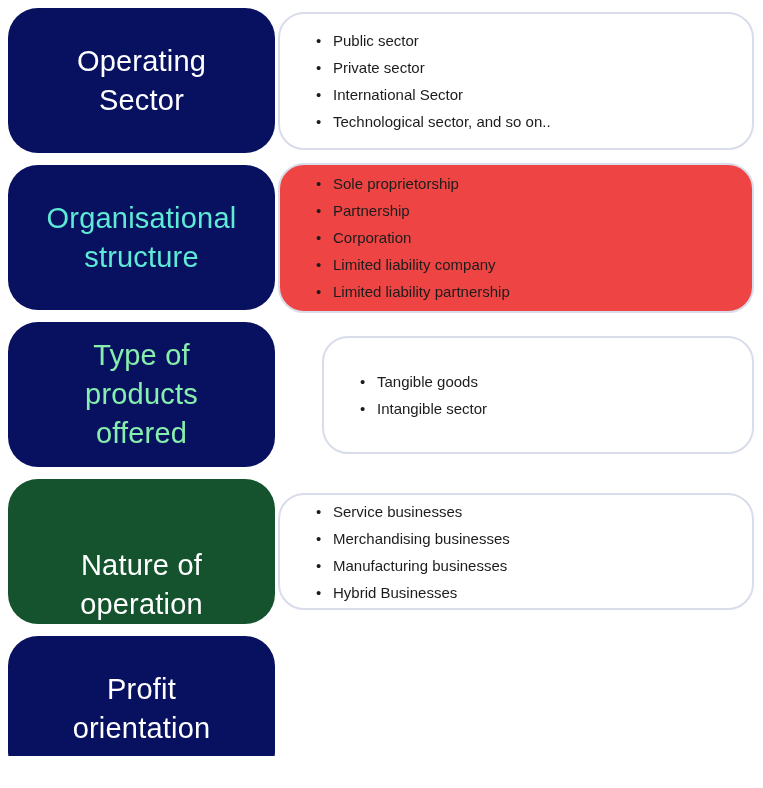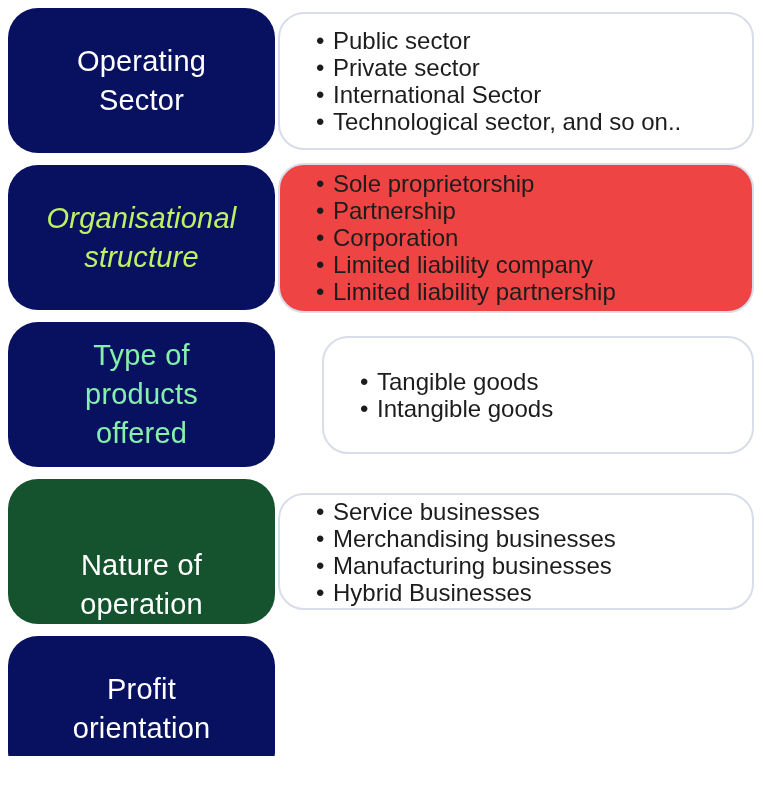--- a/index.html
+++ b/index.html
@@ -60,21 +60,21 @@
   .row:nth-of-type(4) .panel { height: 117px; }
   .row:nth-of-type(5) .panel { height: 118px; }
   .items {
     list-style: none;
     margin: 0;
     padding: 0 10px 0 36px;
   }
   .items li {
     position: relative;
     padding-left: 17px;
-    font-size: 24px;
+    font-size: 15px;
     line-height: 27px;
     color: #1c1c1c;
   }
   .items li::before {
     content: "\2022";
     position: absolute;
     left: 0;
     top: 0;
   }
 </style>
@@ -93,21 +93,21 @@
           <li>Public sector</li>
           <li>Private sector</li>
           <li>International Sector</li>
           <li>Technological sector, and so on..</li>
         </ul>
     </div>
   </div>
 
   <div class="row">
     <div class="category cat-bg" style="background: rgb(7, 17, 96);">
-      <div class="category-label" style="color: #bef264; font-style: italic;">Organisational
+      <div class="category-label" style="color: #5eead4;">Organisational
 structure</div>
     </div>
     <div class="panel" style="border-color: rgb(217, 221, 234); background: #ef4444;">
       <ul class="items" style="color: rgb(28, 28, 28);">
           <li>Sole proprietorship</li>
           <li>Partnership</li>
           <li>Corporation</li>
           <li>Limited liability company</li>
           <li>Limited liability partnership</li>
         </ul>
@@ -116,21 +116,21 @@
 
   <div class="row">
     <div class="category cat-bg" style="background: rgb(7, 17, 96);">
       <div class="category-label" style="color: #86efac;">Type of
 products
 offered</div>
     </div>
     <div class="panel" style="border-color: rgb(217, 221, 234); background: rgb(255, 255, 255); margin-left: 47px;">
       <ul class="items" style="color: rgb(28, 28, 28);">
           <li>Tangible goods</li>
-          <li>Intangible goods</li>
+          <li>Intangible sector</li>
         </ul>
     </div>
   </div>
 
   <div class="row">
     <div class="category cat-bg" style="background: #14532d; align-items: flex-end;">
       <div class="category-label" style="color: rgb(255, 255, 255);">Nature of
 operation</div>
     </div>
     <div class="panel" style="border-color: rgb(217, 221, 234); background: rgb(255, 255, 255);">

